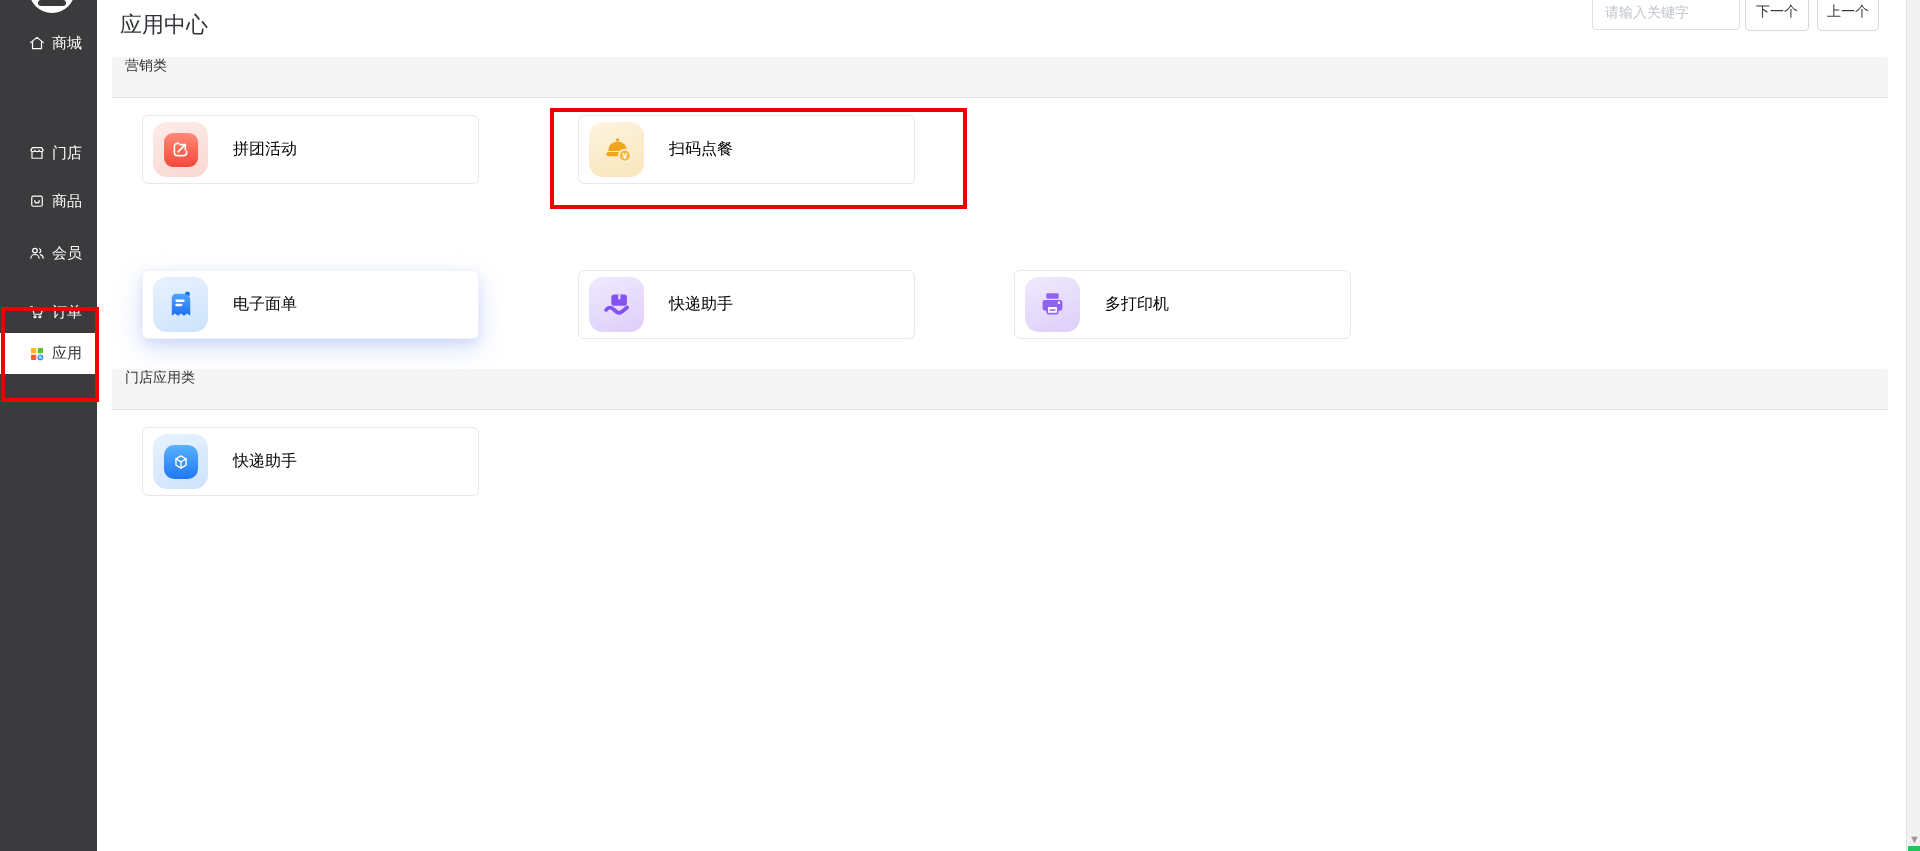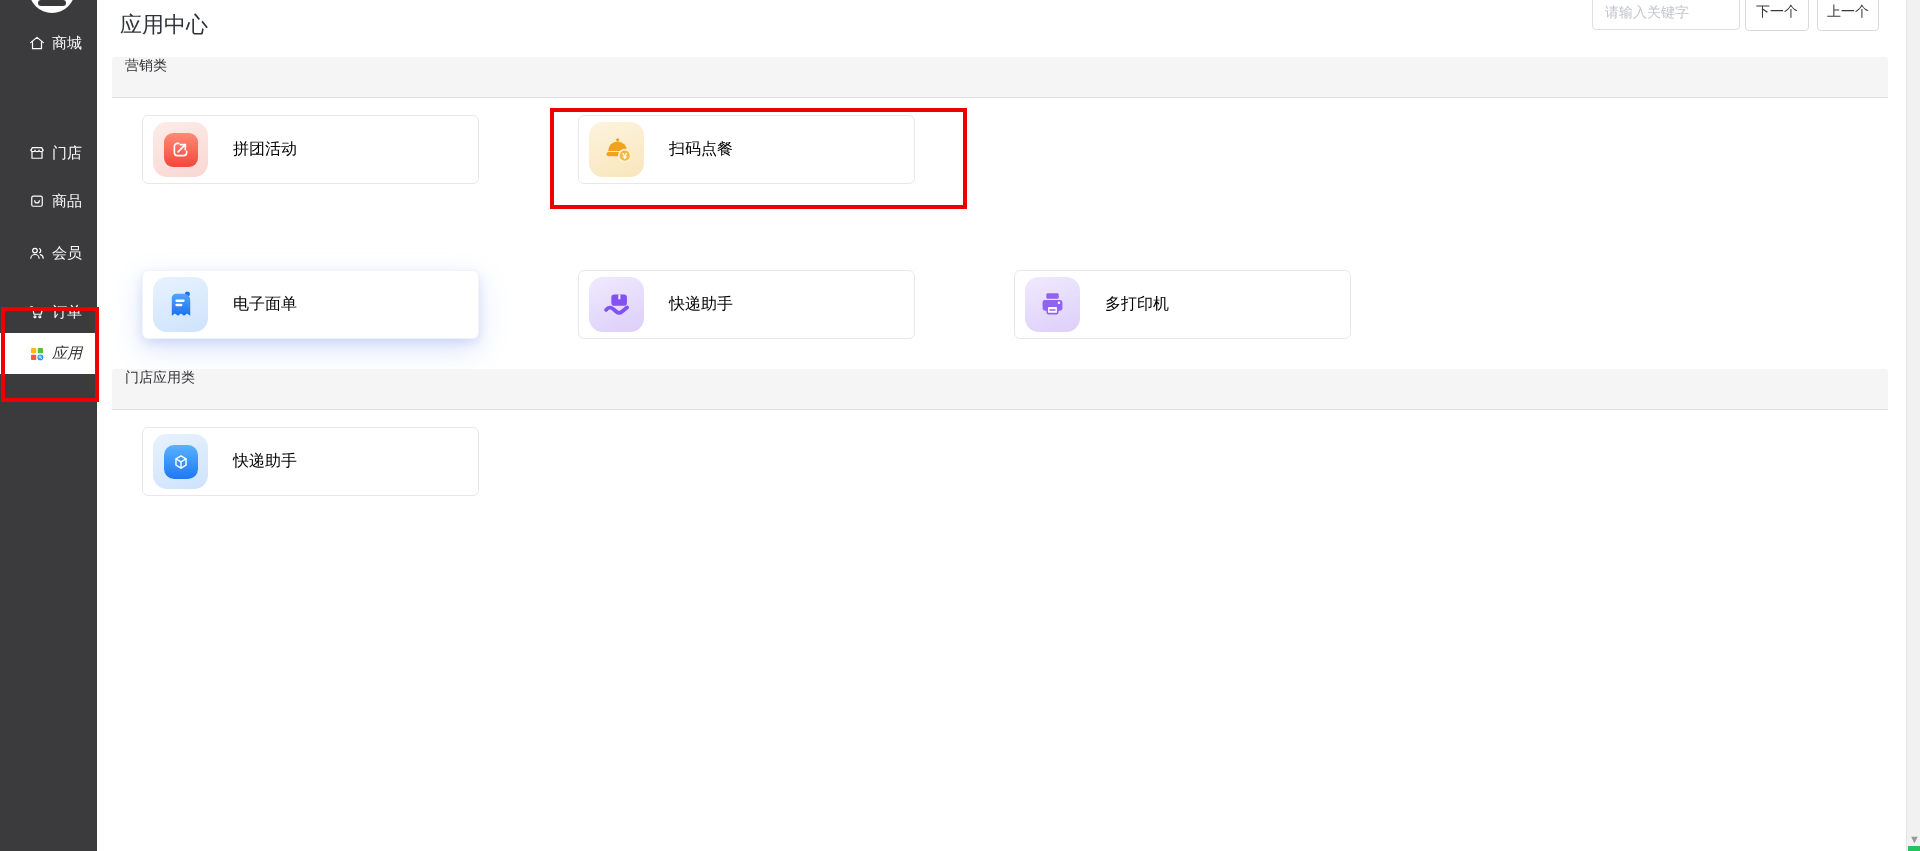--- a/index.html
+++ b/index.html
@@ -8,21 +8,21 @@
   #stage { position:relative; width:1920px; height:851px; background:#fff; overflow:hidden; }
 
   
   #sidebar { position:absolute; left:0; top:0; width:97px; height:851px; background:#3b3b3d; }
   .avatar { position:absolute; left:29px; top:-33px; width:46px; height:46px; border-radius:50%;
     background:#fff; overflow:hidden; }
   .avatar-logo { position:absolute; left:9px; top:33px; width:28px; height:6px; border-radius:3px; background:#3a3a3a; }
   .side-item { position:absolute; left:0; width:97px; height:40px; display:flex; align-items:center;
     padding-left:28px; color:#fafafa; font-size:15px; cursor:pointer;text-align:right; }
   .side-item svg { width:18px; height:18px; margin-right:6px; flex:0 0 auto; }
-  .side-item.active { background:#fff; color:#333; height:41px;font-style:italic; }
+  .side-item.active { background:#fff; color:#333; height:41px; }
 
   
   #main { position:absolute; left:97px; top:0; width:1809px; height:655px; background:#fff; }
   .page-title { position:absolute; left:23px; top:10px; font-size:22px; color:#2f3338; font-weight:400; }
 
   .search-input { position:absolute; left:1495px; top:-7px; width:148px; height:37px;
     border:1px solid #dcdfe6; border-radius:4px; padding:0 12px; font-size:14px; color:#333;
     outline:none; font-family:inherit; }
   .search-input::placeholder { color:#c0c4cc; }
   .tb-btn { position:absolute; top:-7px; height:38px; background:#fff; border:1px solid #d9d9d9;

